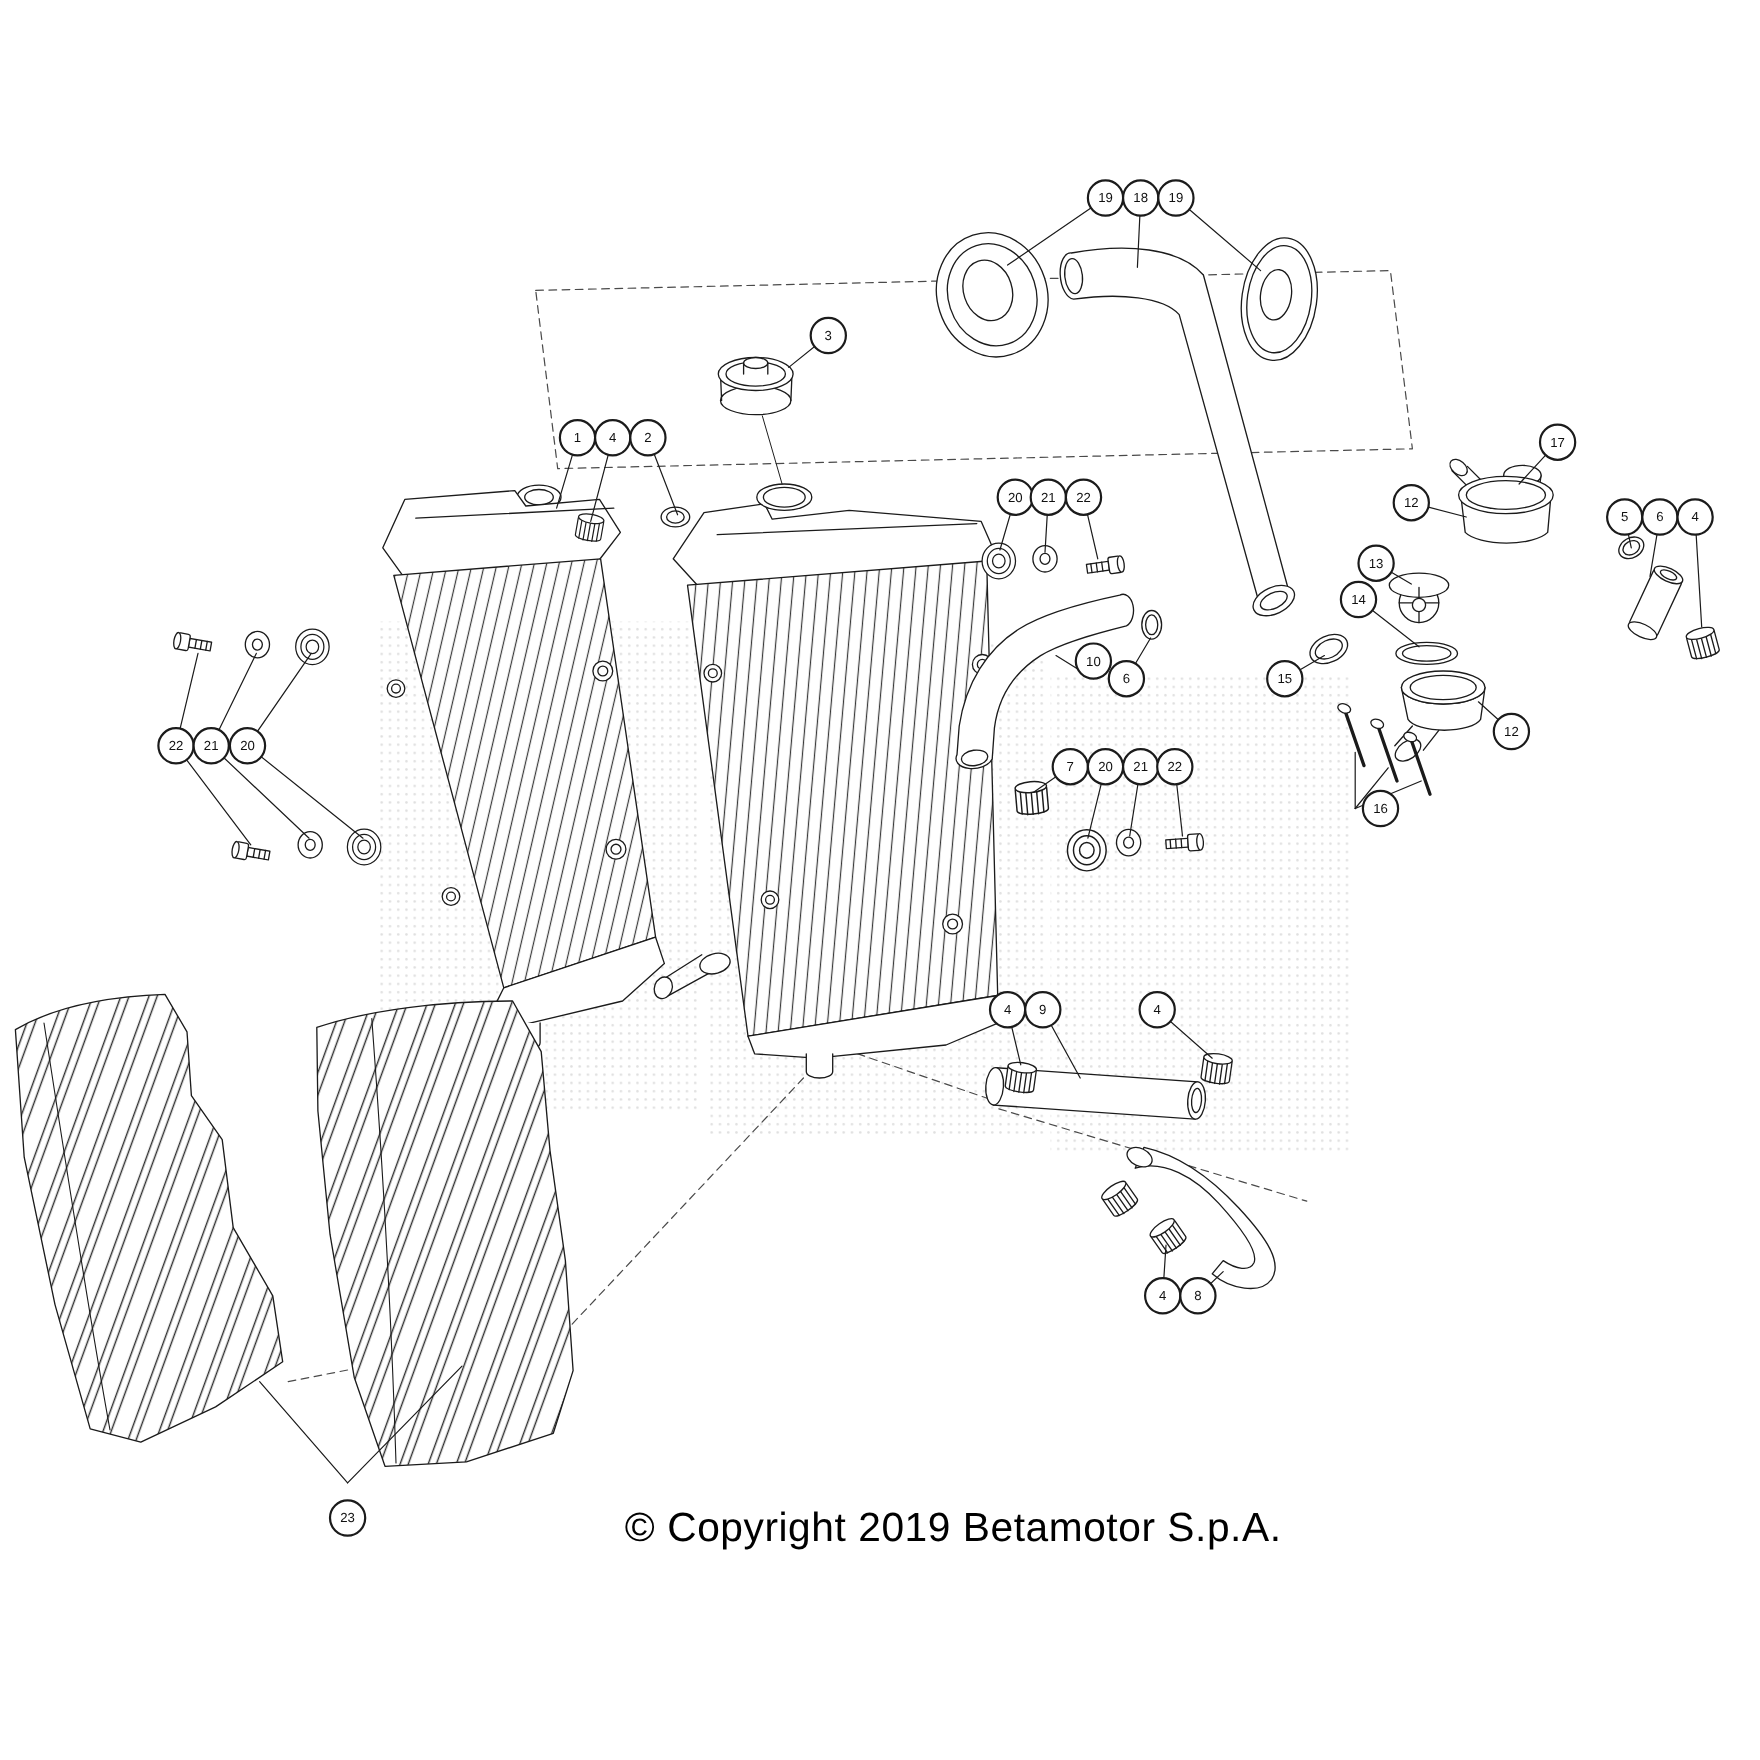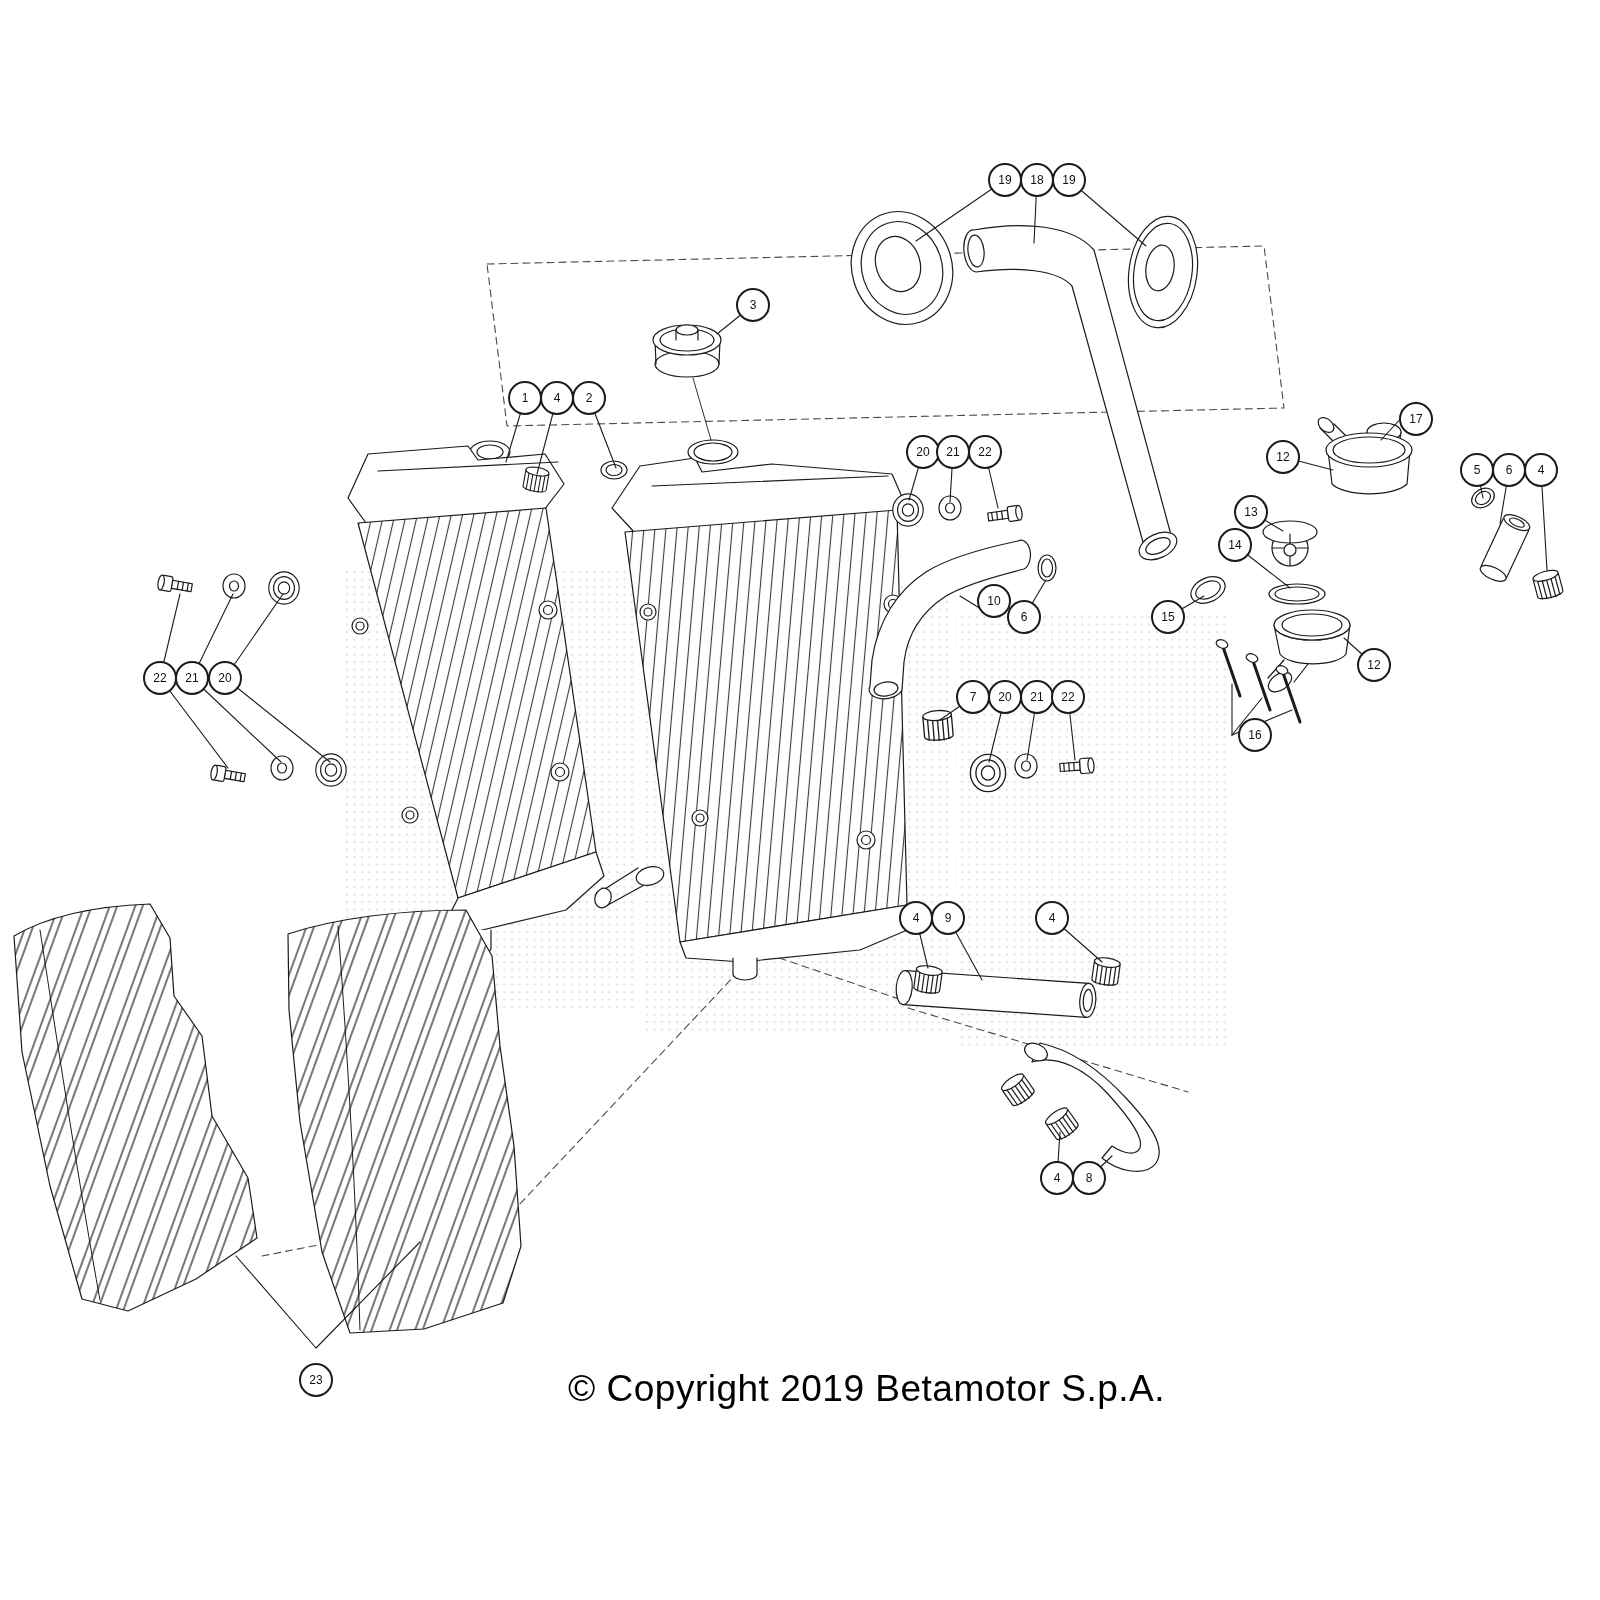--- a/index.html
+++ b/index.html
@@ -308,21 +308,21 @@
       <div class="callout" style="left: 988px; top: 163px;">19</div>
       <div class="callout" style="left: 1020px; top: 163px;">18</div>
       <div class="callout" style="left: 1052px; top: 163px;">19</div>
       <div class="callout" style="left: 736px; top: 288px;">3</div>
       <div class="callout" style="left: 508px; top: 381px;">1</div>
       <div class="callout" style="left: 540px; top: 381px;">4</div>
       <div class="callout" style="left: 572px; top: 381px;">2</div>
       <div class="callout" style="left: 906px; top: 435px;">20</div>
       <div class="callout" style="left: 936px; top: 435px;">21</div>
       <div class="callout" style="left: 968px; top: 435px;">22</div>
-      <div class="callout" style="left: 1399px; top: 402px;">17</div>
+      <div class="callout" style="left: 1399px; top: 385px;">17</div>
       <div class="callout" style="left: 1266px; top: 440px;">12</div>
       <div class="callout" style="left: 1460px; top: 453px;">5</div>
       <div class="callout" style="left: 1492px; top: 453px;">6</div>
       <div class="callout" style="left: 1524px; top: 453px;">4</div>
       <div class="callout" style="left: 1234px; top: 495px;">13</div>
       <div class="callout" style="left: 1218px; top: 528px;">14</div>
       <div class="callout" style="left: 1151px; top: 600px;">15</div>
       <div class="callout" style="left: 977px; top: 584px;">10</div>
       <div class="callout" style="left: 1007px; top: 600px;">6</div>
       <div class="callout" style="left: 1357px; top: 648px;">12</div>

